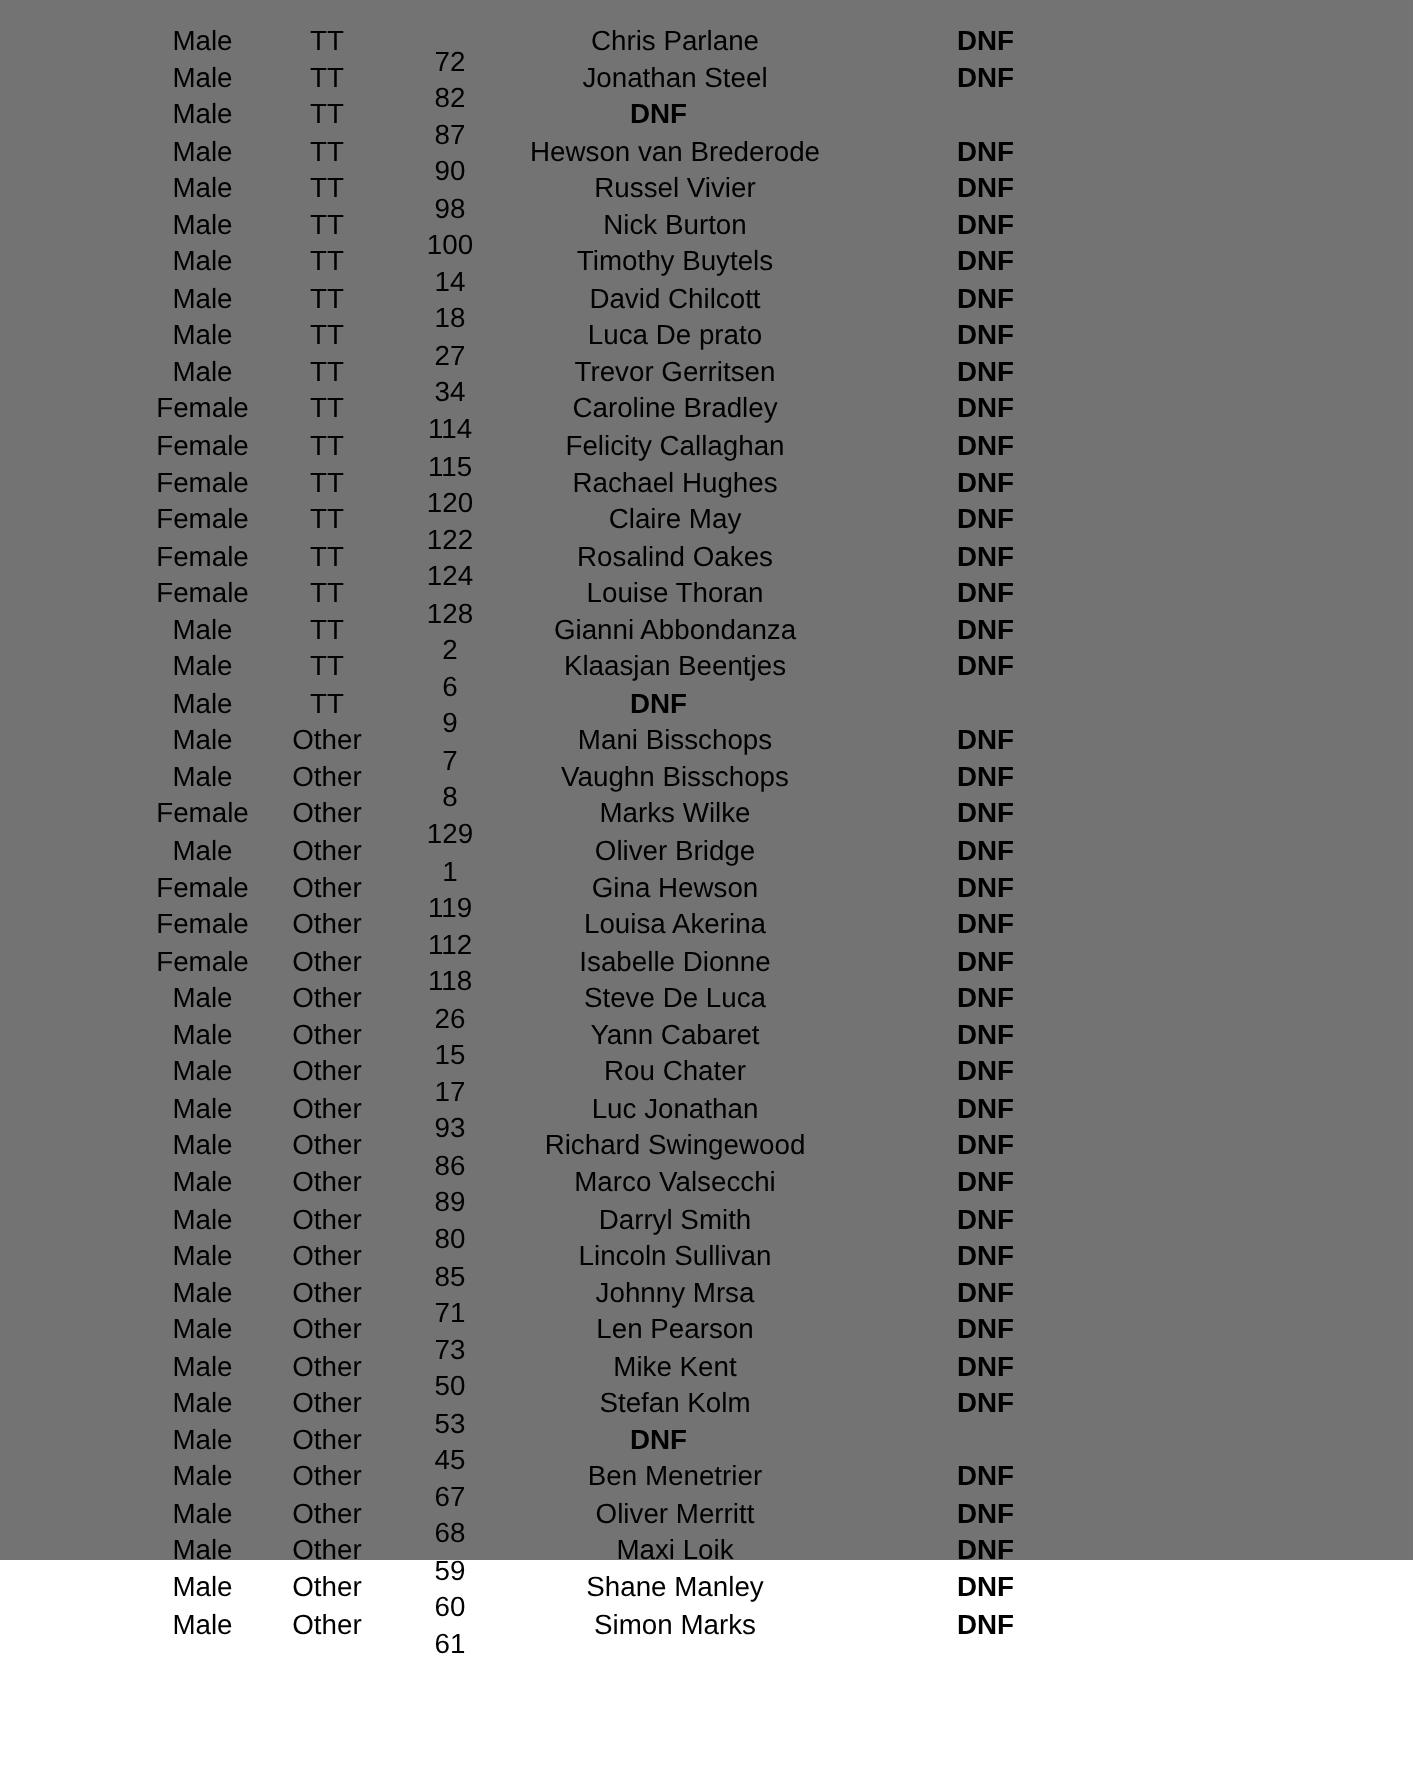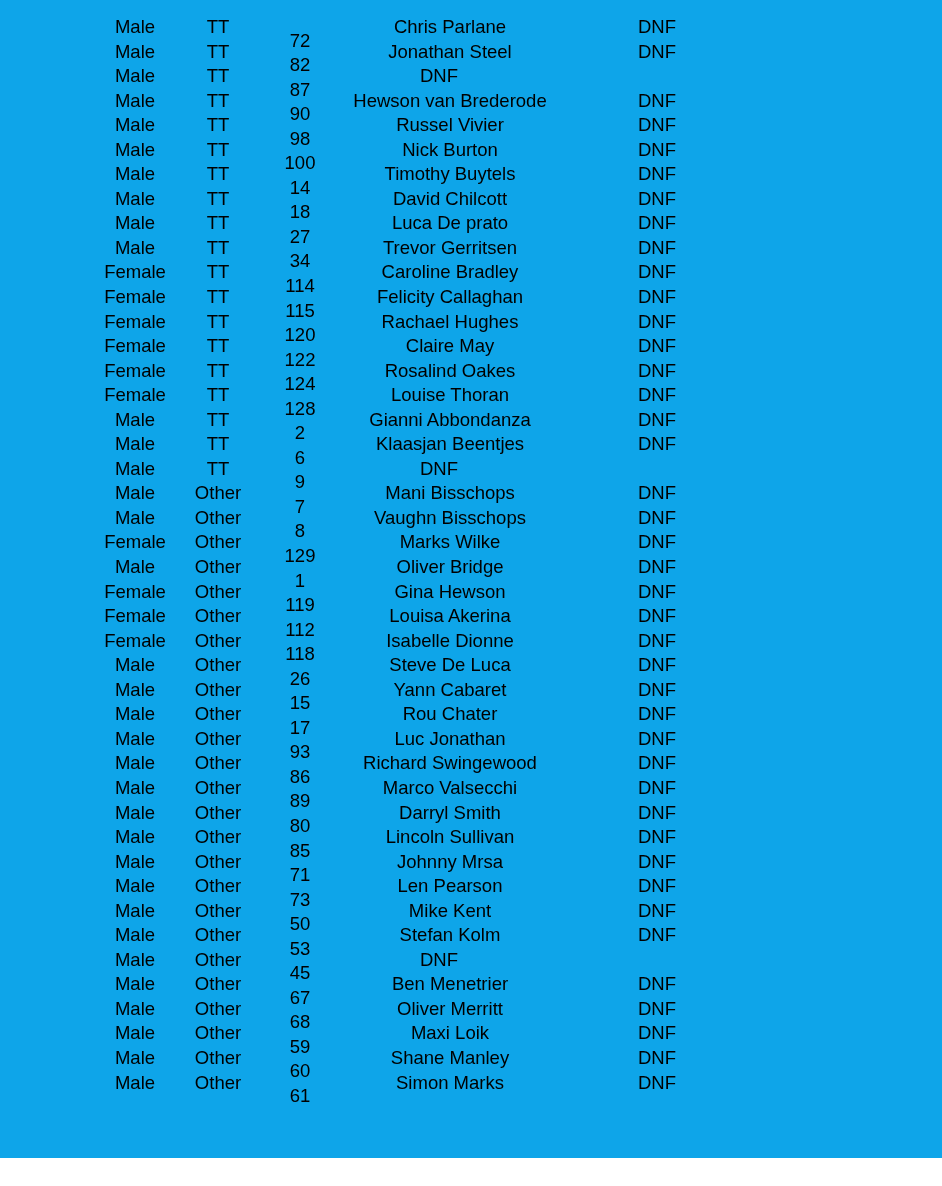--- a/index.html
+++ b/index.html
@@ -10,22 +10,22 @@
   body {
     width: 942px;
     height: 1186px;
     position: relative;
     overflow: hidden;
     font-family: "Liberation Sans", sans-serif;
     color: #000000;
   }
   .page {
     width: 942px;
-    height: 1158px;
-    background: #0ea5e9;
+    height: 1040px;
+    background: #737373;
   }
   .results-table {
     padding-top: 15px;
     padding-left: 93px;
   }
   .row {
     display: flex;
     height: 24.55px;
     align-items: center;
   }
@@ -33,21 +33,21 @@
     font-size: 18.5px;
     line-height: 24.55px;
     text-align: center;
     white-space: nowrap;
     overflow: visible;
   }
   .cell-gender   { width: 84px;  }
   .cell-category { width: 82px;  }
   .cell-bib      { width: 82px; margin-top: 27px;  }
   .cell-name     { width: 218px; }
-  .cell-status   { width: 196px; }
+  .cell-status   { width: 196px; font-weight: bold; }
 </style>
 </head>
 <body>
 
 <div class="page">
   <div class="results-table">
       <div class="row">
         <div class="cell cell-gender">Male</div>
         <div class="cell cell-category">TT</div>
         <div class="cell cell-bib">72</div>

